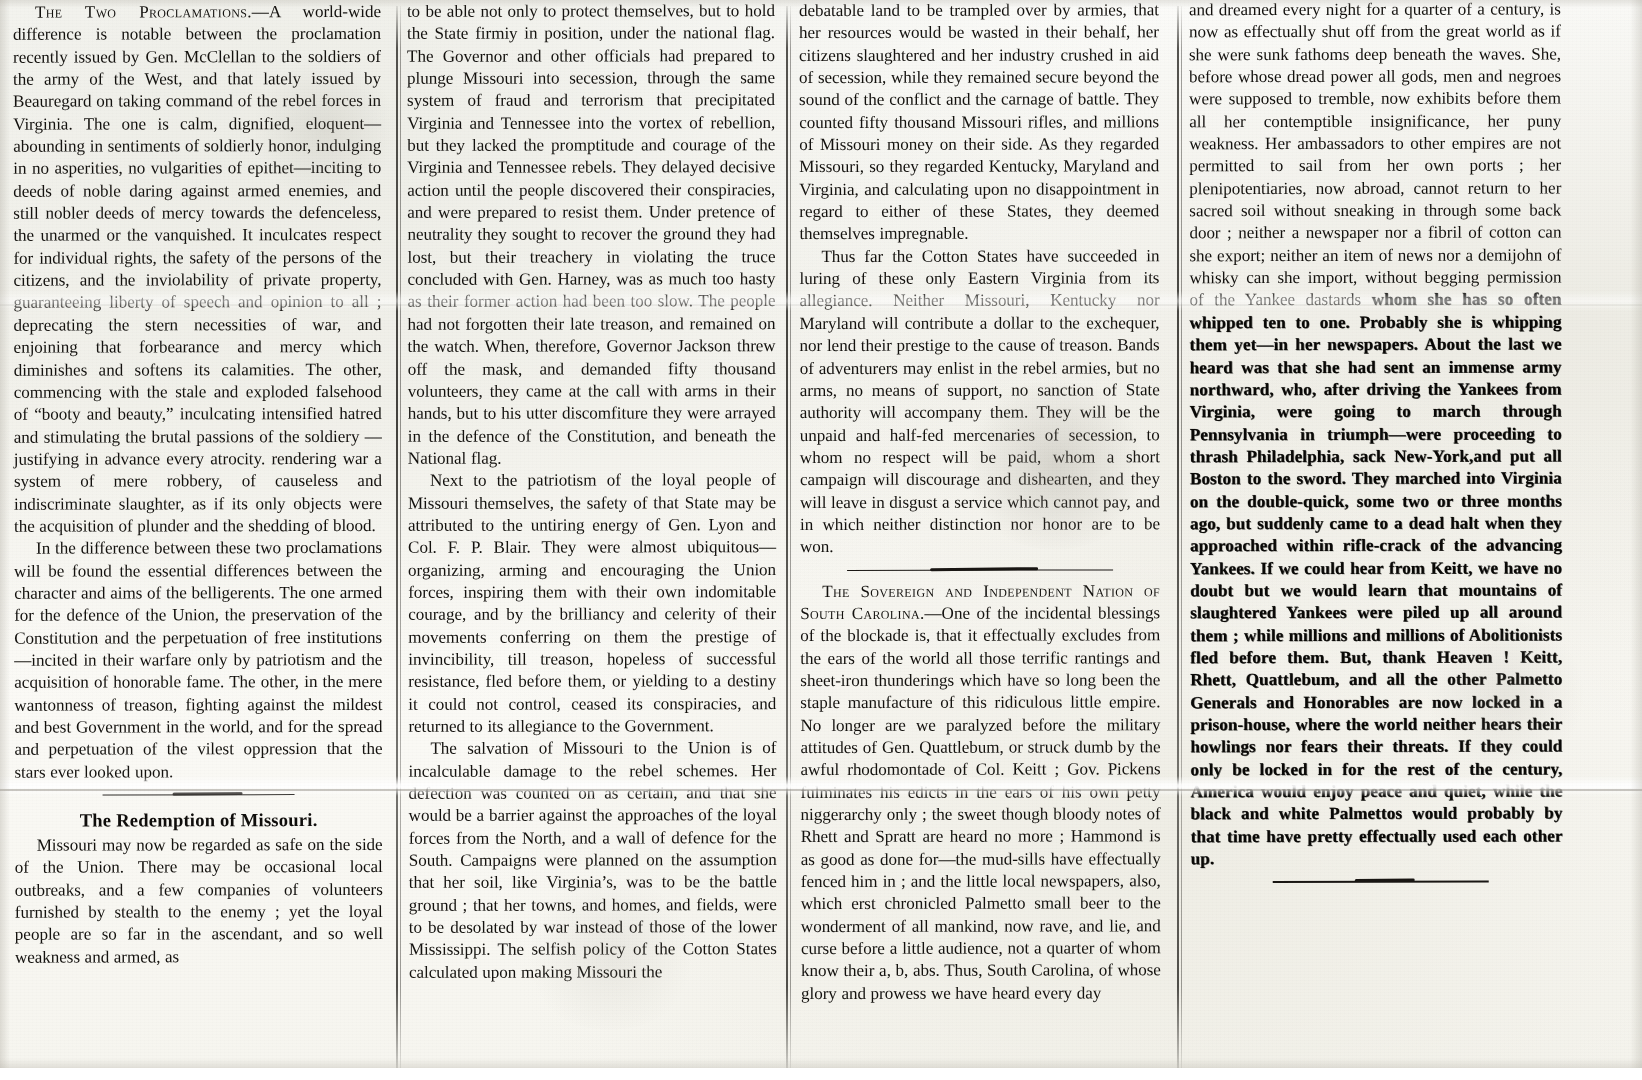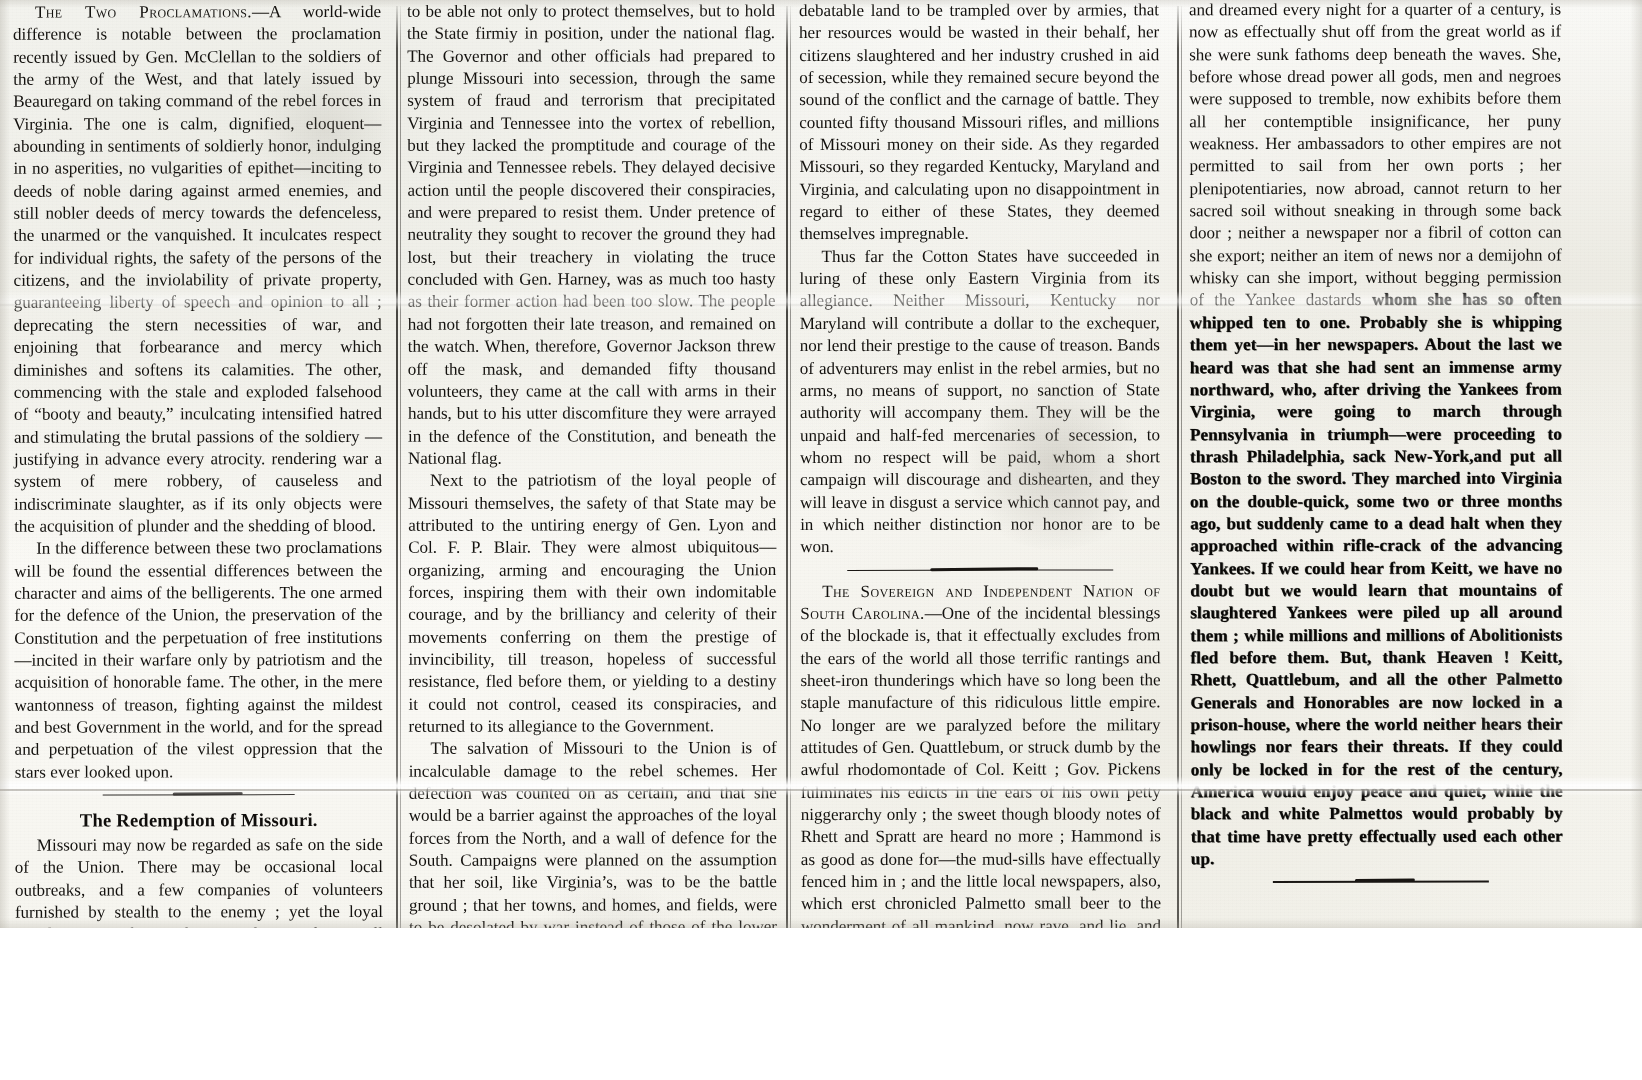--- a/index.html
+++ b/index.html
@@ -4,21 +4,21 @@
 <title>Newspaper Scan</title>
 <style>
   html, body {
     margin: 0;
     padding: 0;
     background: #ffffff;
   }
   #page {
     position: relative;
     width: 1642px;
-    height: 928px;
+    height: 1068px;
     background: #fdfdfb;
     overflow: hidden;
     font-family: "Liberation Serif", "DejaVu Serif", serif;
   }
 
   
   #paper-grain {
     position: absolute;
     inset: 0;
     background:

